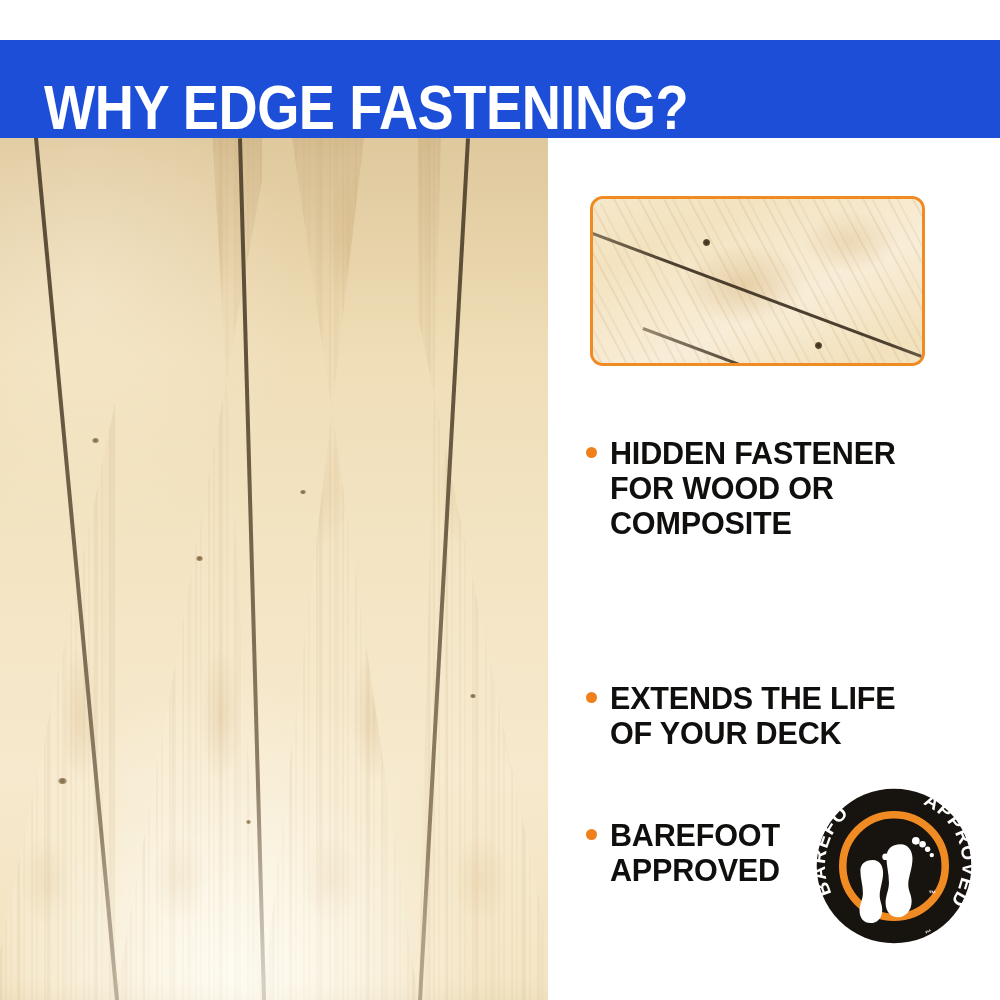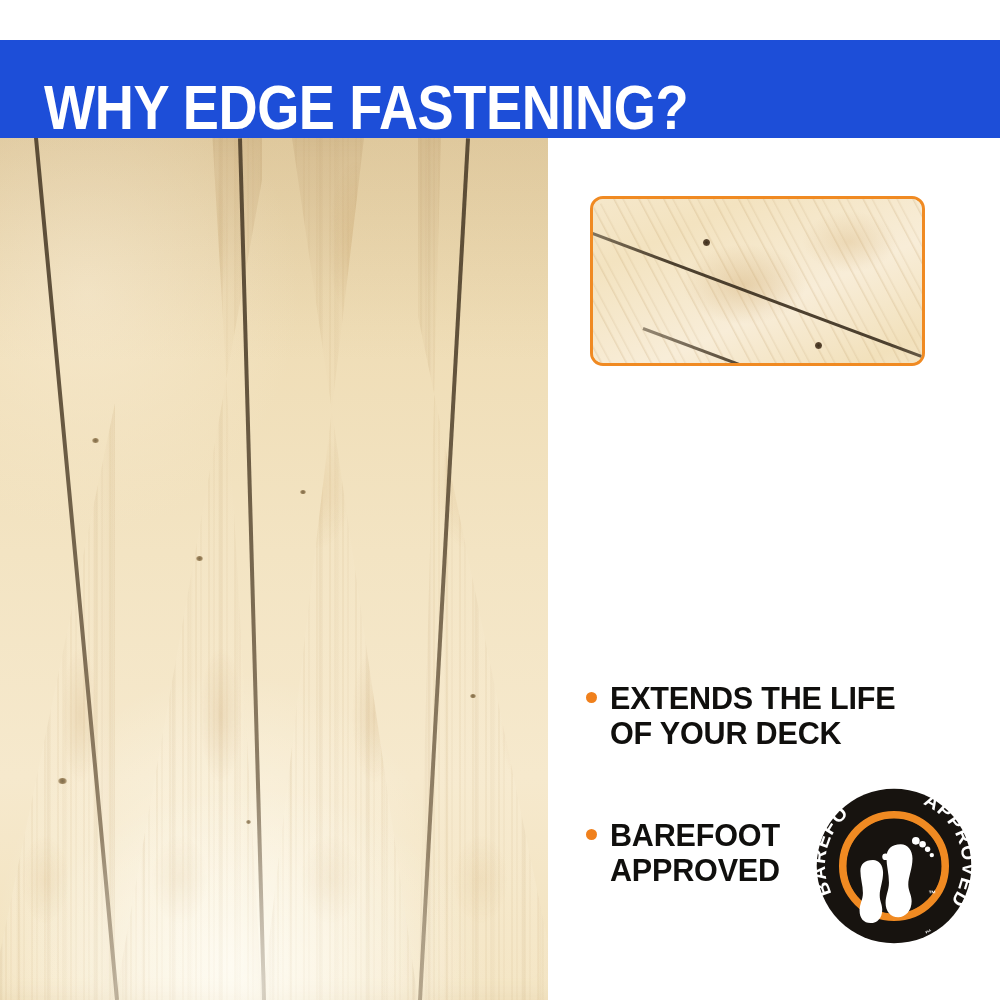--- a/index.html
+++ b/index.html
@@ -307,20 +307,26 @@
       <div class="thumb-grain"></div>
       <div class="thumb-figure"></div>
 
       <div class="thumb-gap" style="left:-30px; top:22px; width:460px; transform:rotate(20.5deg);"></div>
       <div class="thumb-gap" style="left:50px; top:128px; width:460px; transform:rotate(20.5deg);"></div>
 
       <div class="thumb-nail" style="left:110px; top:40px;"></div>
       <div class="thumb-nail" style="left:222px; top:143px;"></div>
     </div>
 
+    <div class="bullet-row" id="bullet-0">
+      <div class="bullet-dot"></div>
+      <div class="bullet-text">HIDDEN FASTENER
+FOR WOOD OR
+COMPOSITE</div>
+    </div>
 
     <div class="bullet-row" id="bullet-1">
       <div class="bullet-dot"></div>
       <div class="bullet-text">EXTENDS THE LIFE
 OF YOUR DECK</div>
     </div>
 
     <div class="bullet-row" id="bullet-2">
       <div class="bullet-dot"></div>
       <div class="bullet-text">BAREFOOT

